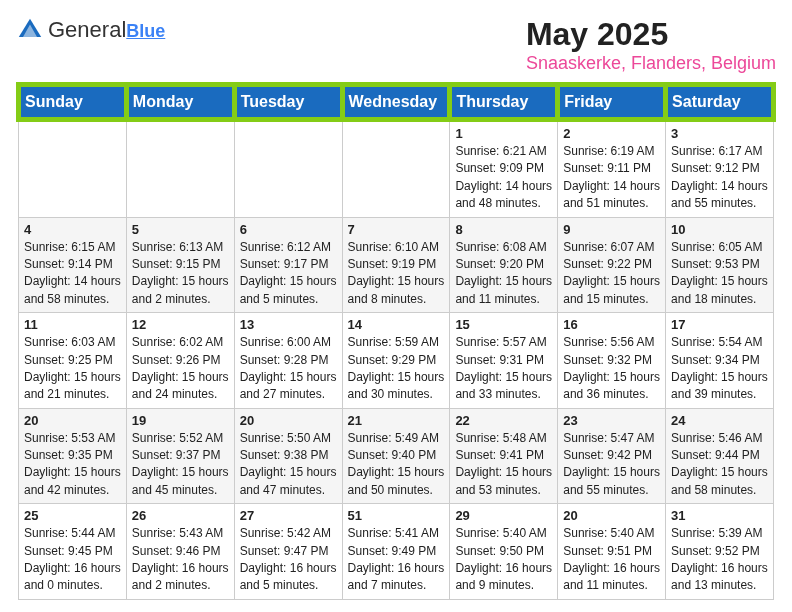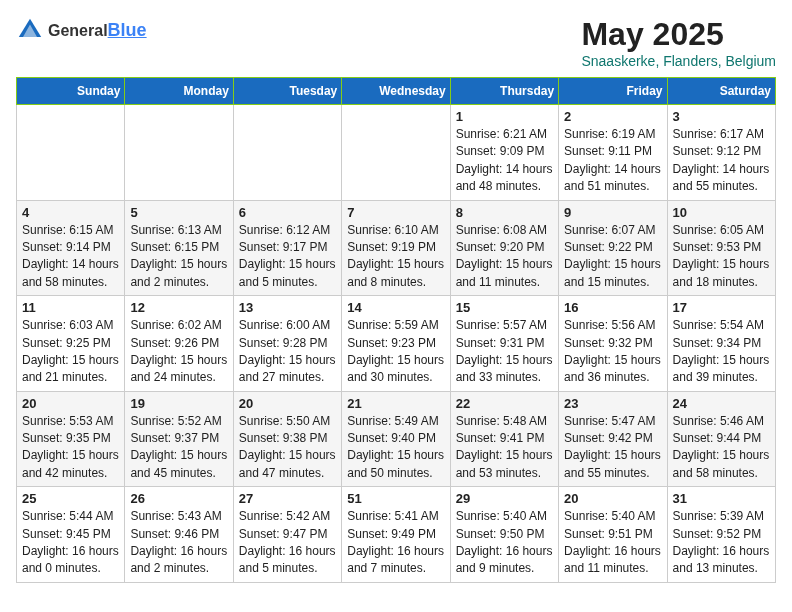--- a/index.html
+++ b/index.html
@@ -15,58 +15,58 @@
       justify-content: space-between;
       align-items: flex-start;
       margin-bottom: 8px;
     }
     .logo {
       display: flex;
       align-items: center;
       gap: 4px;
     }
     .logo-text-general {
-      font-size: 16px;
-      font-weight: bold;
+      font-size: 22px;
+      font-weight: normal;
       color: #333;
     }
     .logo-text-blue {
       font-size: 18px;
       font-weight: bold;
       color: #3b82f6;
       text-decoration: underline;
     }
     .logo-icon {
       width: 28px;
       height: 28px;
     }
     .title-block {
     }
     .month-title {
       font-size: 32px;
       font-weight: bold;
       color: #222;
     }
     .location-title {
-      font-size: 14px;
-      color: #0f766e;
+      font-size: 18px;
+      color: #ec4899;
     }
     table {
       width: 100%;
       border-collapse: collapse;
       table-layout: fixed;
     }
     thead tr th {
       background-color: #1a6bbf;
       color: #fff;
-      font-size: 12px;
+      font-size: 16px;
       font-weight: bold;
       padding: 6px 4px;
-      text-align: right;
-      border: 1px solid #84cc16;
+      text-align: left;
+      border: 5px solid #84cc16;
     }
     tbody tr td {
       border: 1px solid #ccc;
       vertical-align: top;
       padding: 4px 5px;
       font-size: 10px;
       color: #222;
       height: 90px;
       background: #fff;
     }
@@ -152,21 +152,21 @@
         <td>
           <span class="day-number">4</span>
           <div class="day-info">Sunrise: 6:15 AM
 Sunset: 9:14 PM
 Daylight: 14 hours
 and 58 minutes.</div>
         </td>
         <td>
           <span class="day-number">5</span>
           <div class="day-info">Sunrise: 6:13 AM
-Sunset: 6:15 PM
+Sunset: 9:15 PM
 Daylight: 15 hours
 and 2 minutes.</div>
         </td>
         <td>
           <span class="day-number">6</span>
           <div class="day-info">Sunrise: 6:12 AM
 Sunset: 9:17 PM
 Daylight: 15 hours
 and 5 minutes.</div>
         </td>
@@ -217,21 +217,21 @@
         <td>
           <span class="day-number">13</span>
           <div class="day-info">Sunrise: 6:00 AM
 Sunset: 9:28 PM
 Daylight: 15 hours
 and 27 minutes.</div>
         </td>
         <td>
           <span class="day-number">14</span>
           <div class="day-info">Sunrise: 5:59 AM
-Sunset: 9:23 PM
+Sunset: 9:29 PM
 Daylight: 15 hours
 and 30 minutes.</div>
         </td>
         <td>
           <span class="day-number">15</span>
           <div class="day-info">Sunrise: 5:57 AM
 Sunset: 9:31 PM
 Daylight: 15 hours
 and 33 minutes.</div>
         </td>

